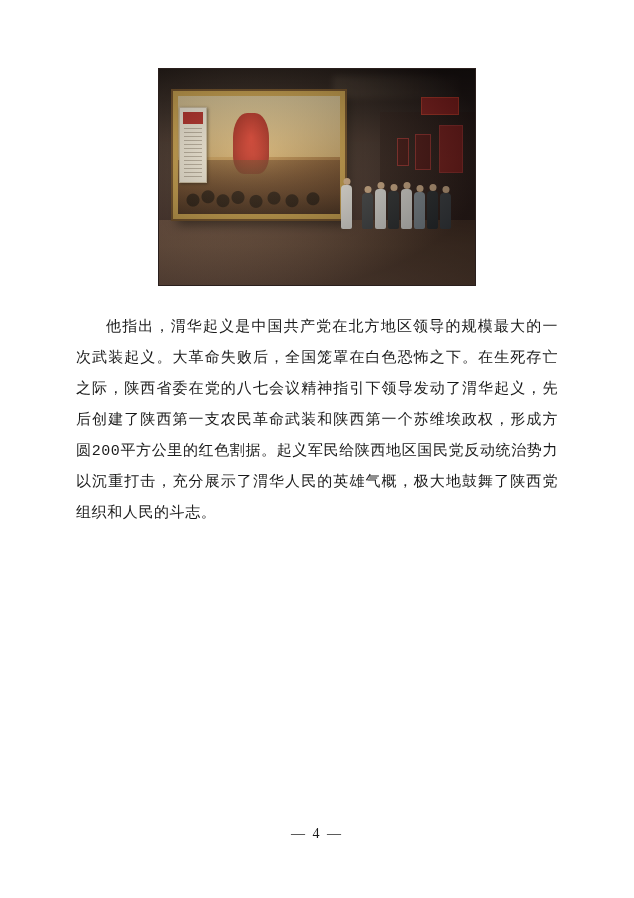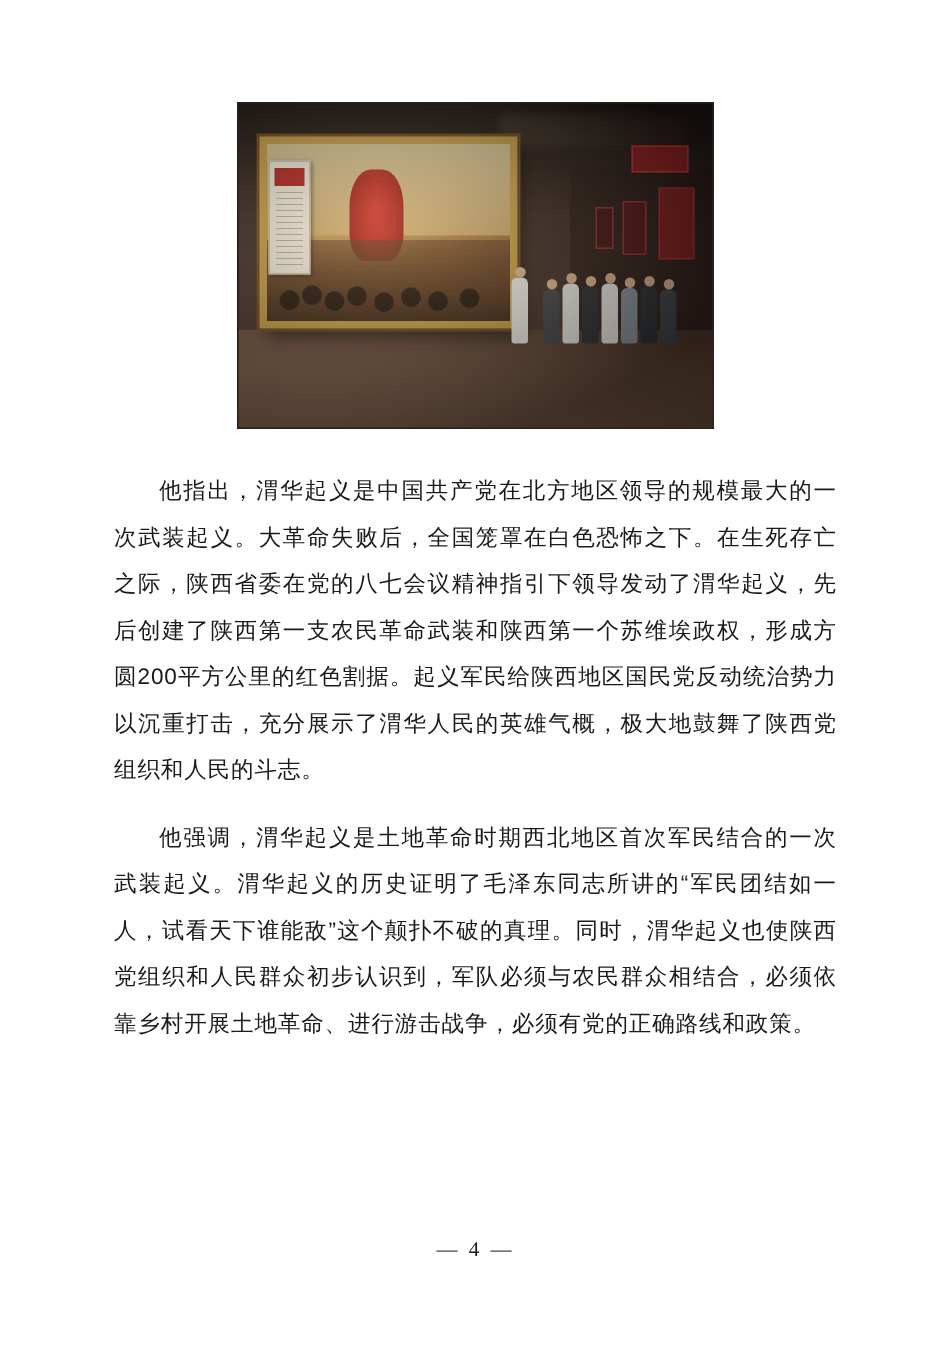--- a/index.html
+++ b/index.html
@@ -169,21 +169,21 @@
   }
   p.para {
     margin: 0 0 14px 0;
     font-size: 15px;
     line-height: 31px;
     color: #1a1a1a;
     text-align: justify;
     text-justify: inter-ideograph;
     text-indent: 2em;
     letter-spacing: 0.6px;
-    font-family: Liberation Sans, sans-serif;
+    font-family: Liberation Mono, monospace;
   }
   .footer {
     position: absolute;
     left: 0;
     right: 0;
     bottom: 56px;
     text-align: center;
     font-size: 14px;
     color: #1a1a1a;
     letter-spacing: 2px;
@@ -240,19 +240,18 @@
         <div class="person k" style="left:281px;">
             <span class="head"></span>
           </div>
 
         <div class="ph-glow"></div>
       </div>
     </div>
 
     <div class="body-text">
       <p class="para">他指出，渭华起义是中国共产党在北方地区领导的规模最大的一次武装起义。大革命失败后，全国笼罩在白色恐怖之下。在生死存亡之际，陕西省委在党的八七会议精神指引下领导发动了渭华起义，先后创建了陕西第一支农民革命武装和陕西第一个苏维埃政权，形成方圆200平方公里的红色割据。起义军民给陕西地区国民党反动统治势力以沉重打击，充分展示了渭华人民的英雄气概，极大地鼓舞了陕西党组织和人民的斗志。</p>
-      <p class="para">他强调，渭华起义是土地革命时期西北地区首次军民结合的一次武装起义。渭华起义的历史证明了毛泽东同志所讲的“军民团结如一人，试看天下谁能敌”这个颠扑不破的真理。同时，渭华起义也使陕西党组织和人民群众初步认识到，军队必须与农民群众相结合，必须依靠乡村开展土地革命、进行游击战争，必须有党的正确路线和政策。</p>
     </div>
 
   </div>
 
   <div class="footer">— 4 —</div>
 </div>
 
 </body></html>

